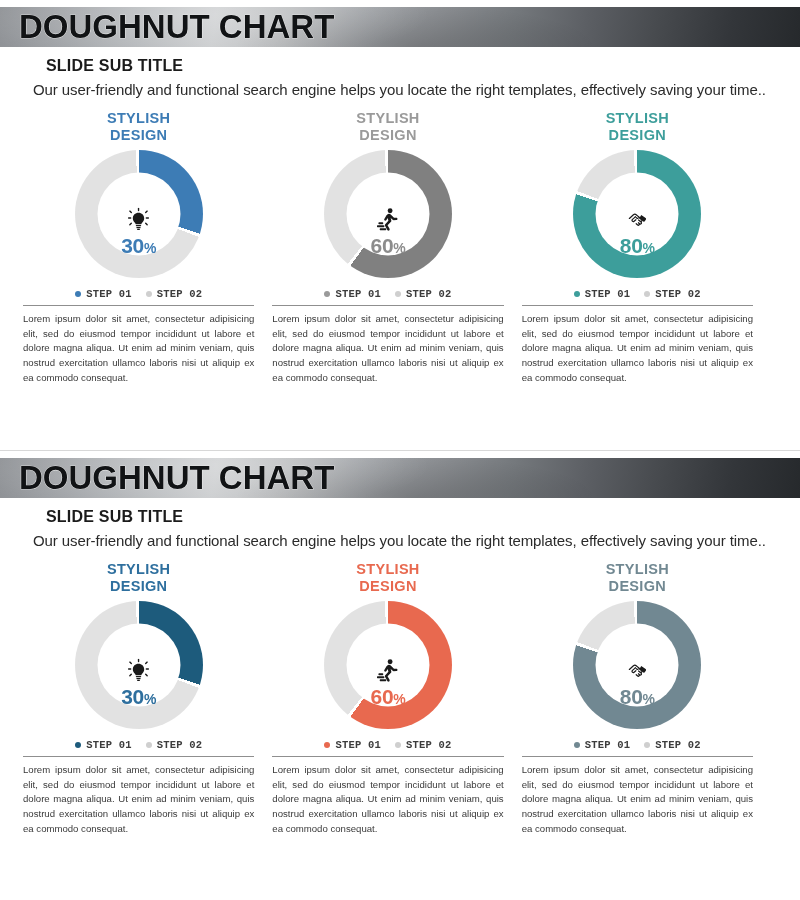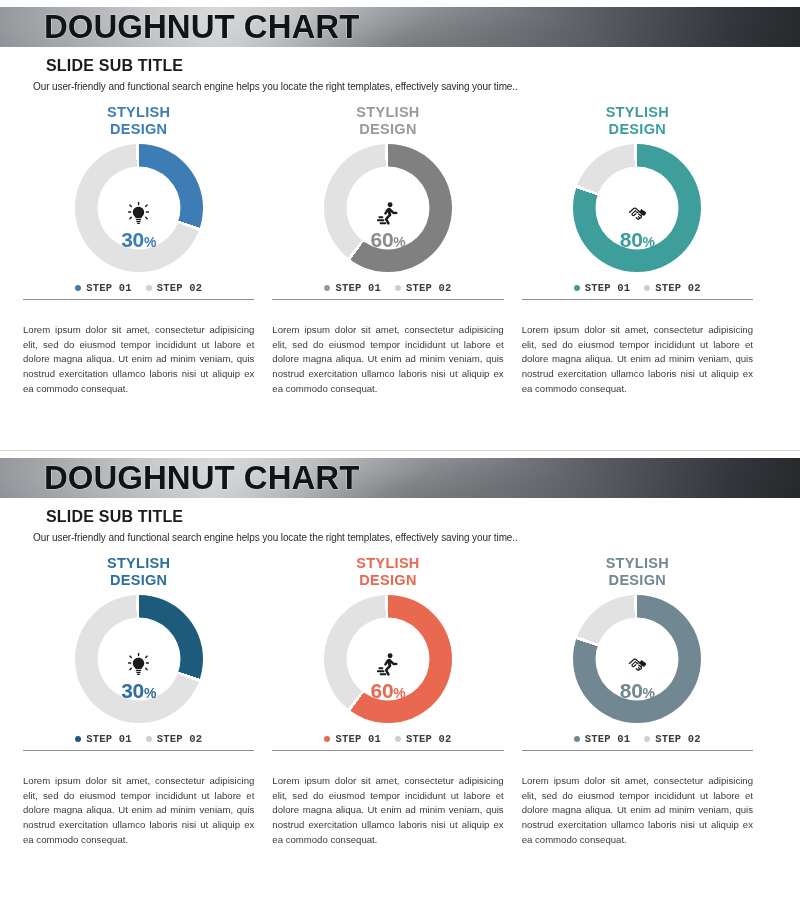--- a/index.html
+++ b/index.html
@@ -50,21 +50,21 @@
     content: "";
     position: absolute;
     left: 0; top: 0; right: 0; bottom: 0;
     background:
       radial-gradient(ellipse 340px 70px at 24% 18%, rgba(255,255,255,.30), rgba(255,255,255,0) 70%),
       radial-gradient(ellipse 260px 60px at 52% 100%, rgba(0,0,0,.18), rgba(0,0,0,0) 70%);
     pointer-events: none;
   }
   .banner-title {
     position: absolute;
-    left: 44px;
+    left: 19px;
     top: 50%;
     transform: translateY(-50%);
     font-size: 33px;
     font-weight: bold;
     letter-spacing: 0px;
     color: #111315;
     -webkit-text-stroke: 0.7px #f2f2f2;
     paint-order: stroke fill;
     white-space: nowrap;
     z-index: 2;
@@ -74,21 +74,21 @@
   
   .subtitle {
     margin: 10px 0 0 46px;
     font-size: 16px;
     font-weight: bold;
     color: #1b1b1b;
     letter-spacing: 0.2px;
   }
   .lead {
     margin: 6px 0 0 33px;
-    font-size: 10px;
+    font-size: 15px;
     color: #2b2b2b;
     letter-spacing: -0.1px;
   }
 
   
   .cards {
     display: flex;
     margin-top: 12px;
     padding: 0 14px;
     box-sizing: border-box;
@@ -182,21 +182,21 @@
   }
 
   .divider {
     width: 100%;
     height: 1px;
     background: #8f8f8f;
     margin-top: 5px;
   }
 
   .body-text {
-    margin-top: 23px;
+    margin-top: 6px;
     font-size: 9.6px;
     line-height: 1.52;
     color: #3a3a3a;
     text-align: justify;
     width: 100%;
   }
 </style>
 </head>
 <body>
 

